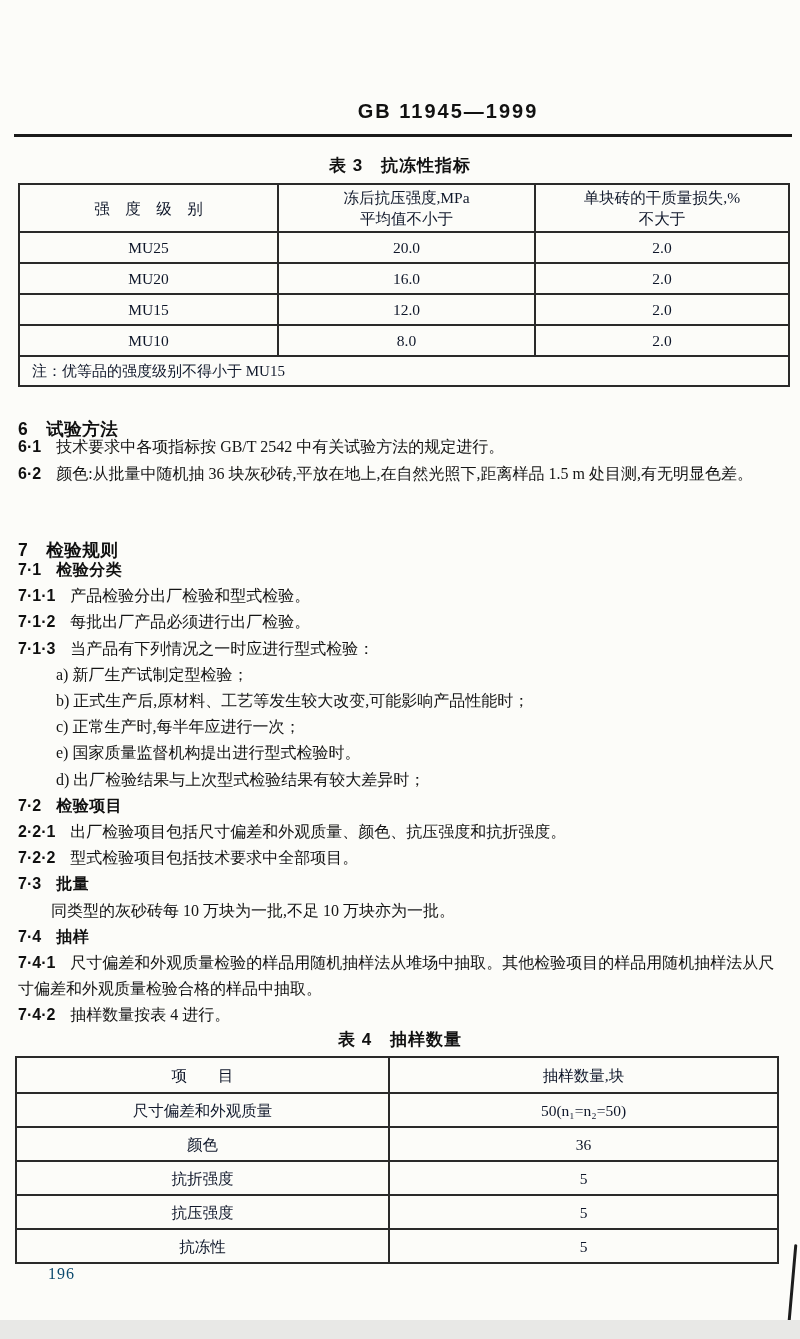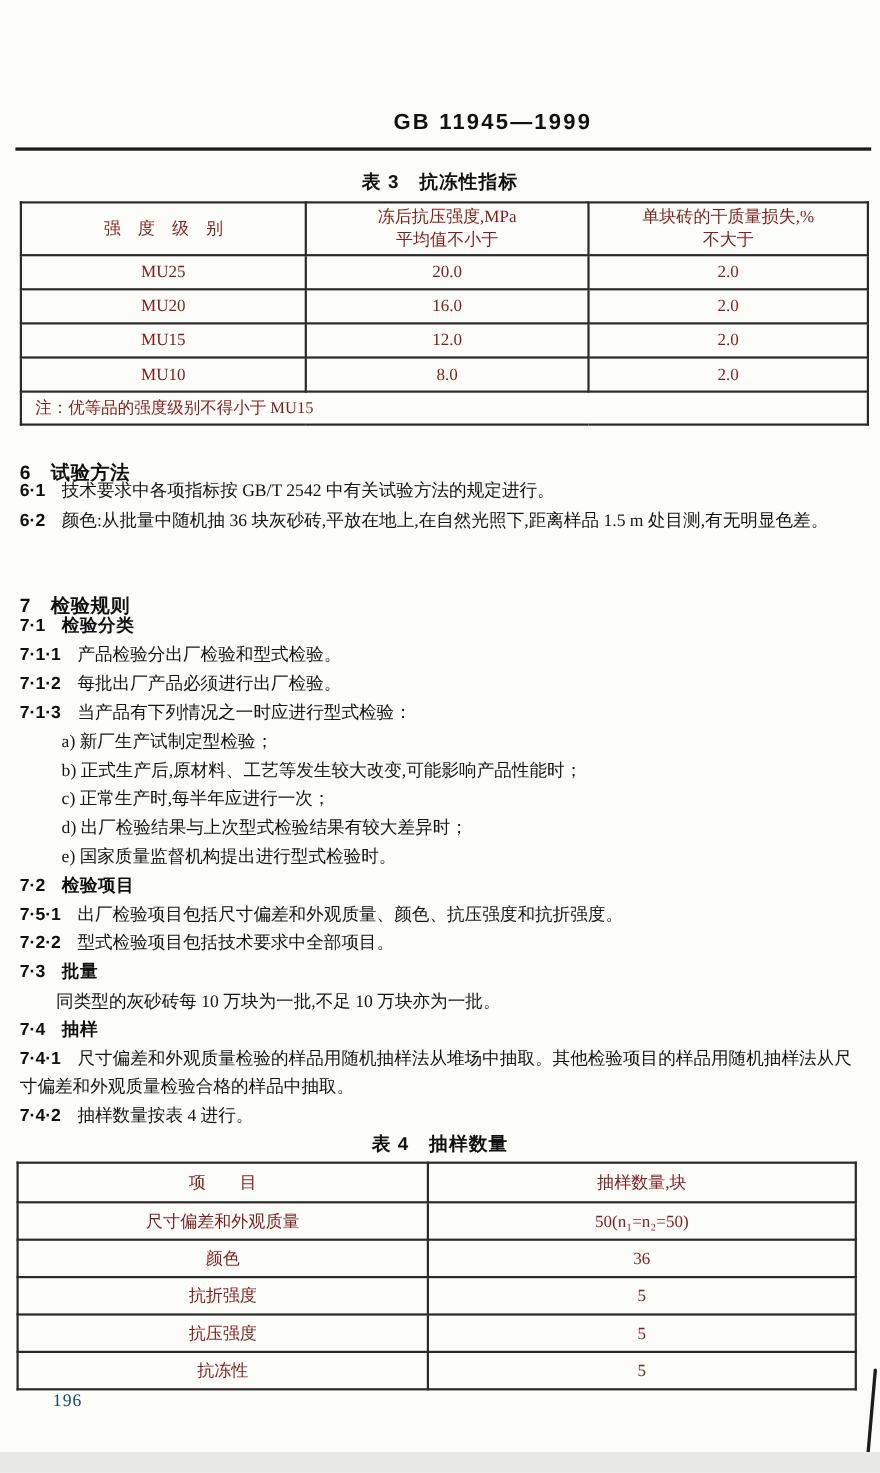--- a/index.html
+++ b/index.html
@@ -19,21 +19,21 @@
   .tbl-caption{
     position:absolute;left:0;width:800px;text-align:center;
     font-family:"Liberation Sans","DejaVu Sans",sans-serif;
     font-weight:bold;font-size:17px;color:#111;letter-spacing:1px;
   }
   #t3-caption{top:154px;}
   #t4-caption{top:1028px;}
   
   table.doc-table{
     position:absolute;border-collapse:collapse;table-layout:fixed;
-    font-size:15.5px;color:#7f1d1d;
+    font-size:15.5px;color:#0f172a;
   }
   table.doc-table td{
     border:2px solid #2a2a2a;text-align:center;vertical-align:middle;
     padding:0;line-height:21px;
   }
   #table3{top:183px;left:18px;width:770px;}
   #table3 .hrow td{height:46px;}
   #table3 .drow td{height:29px;font-size:15.5px;}
   #table3 .note-row td{height:28px;text-align:left;padding-left:12px;font-size:15px;}
   #table4{top:1056px;left:15px;width:762px;}
@@ -134,24 +134,24 @@
   <div class="sec-heading" id="sec7-heading">7　检验规则</div>
 
   <div id="sec7-body">
     <div class="ln sub"><span class="num">7·1</span><span class="txt">检验分类</span></div>
     <div class="ln"><span class="num">7·1·1</span><span class="txt">产品检验分出厂检验和型式检验。</span></div>
     <div class="ln"><span class="num">7·1·2</span><span class="txt">每批出厂产品必须进行出厂检验。</span></div>
     <div class="ln"><span class="num">7·1·3</span><span class="txt">当产品有下列情况之一时应进行型式检验：</span></div>
     <div class="ln list"><span class="txt">a) 新厂生产试制定型检验；</span></div>
     <div class="ln list"><span class="txt">b) 正式生产后,原材料、工艺等发生较大改变,可能影响产品性能时；</span></div>
     <div class="ln list"><span class="txt">c) 正常生产时,每半年应进行一次；</span></div>
+    <div class="ln list"><span class="txt">e) 国家质量监督机构提出进行型式检验时。</span></div>
     <div class="ln list"><span class="txt">d) 出厂检验结果与上次型式检验结果有较大差异时；</span></div>
-    <div class="ln list"><span class="txt">e) 国家质量监督机构提出进行型式检验时。</span></div>
     <div class="ln sub"><span class="num">7·2</span><span class="txt">检验项目</span></div>
-    <div class="ln"><span class="num">7·5·1</span><span class="txt">出厂检验项目包括尺寸偏差和外观质量、颜色、抗压强度和抗折强度。</span></div>
+    <div class="ln"><span class="num">2·2·1</span><span class="txt">出厂检验项目包括尺寸偏差和外观质量、颜色、抗压强度和抗折强度。</span></div>
     <div class="ln"><span class="num">7·2·2</span><span class="txt">型式检验项目包括技术要求中全部项目。</span></div>
     <div class="ln sub"><span class="num">7·3</span><span class="txt">批量</span></div>
     <div class="ln indent"><span class="txt">同类型的灰砂砖每 10 万块为一批,不足 10 万块亦为一批。</span></div>
     <div class="ln sub"><span class="num">7·4</span><span class="txt">抽样</span></div>
     <div class="ln"><span class="num">7·4·1</span><span class="txt">尺寸偏差和外观质量检验的样品用随机抽样法从堆场中抽取。其他检验项目的样品用随机抽样法从尺寸偏差和外观质量检验合格的样品中抽取。</span></div>
     <div class="ln"><span class="num">7·4·2</span><span class="txt">抽样数量按表 4 进行。</span></div>
   </div>
 
   <div class="tbl-caption" id="t4-caption">表 4　抽样数量</div>
 

